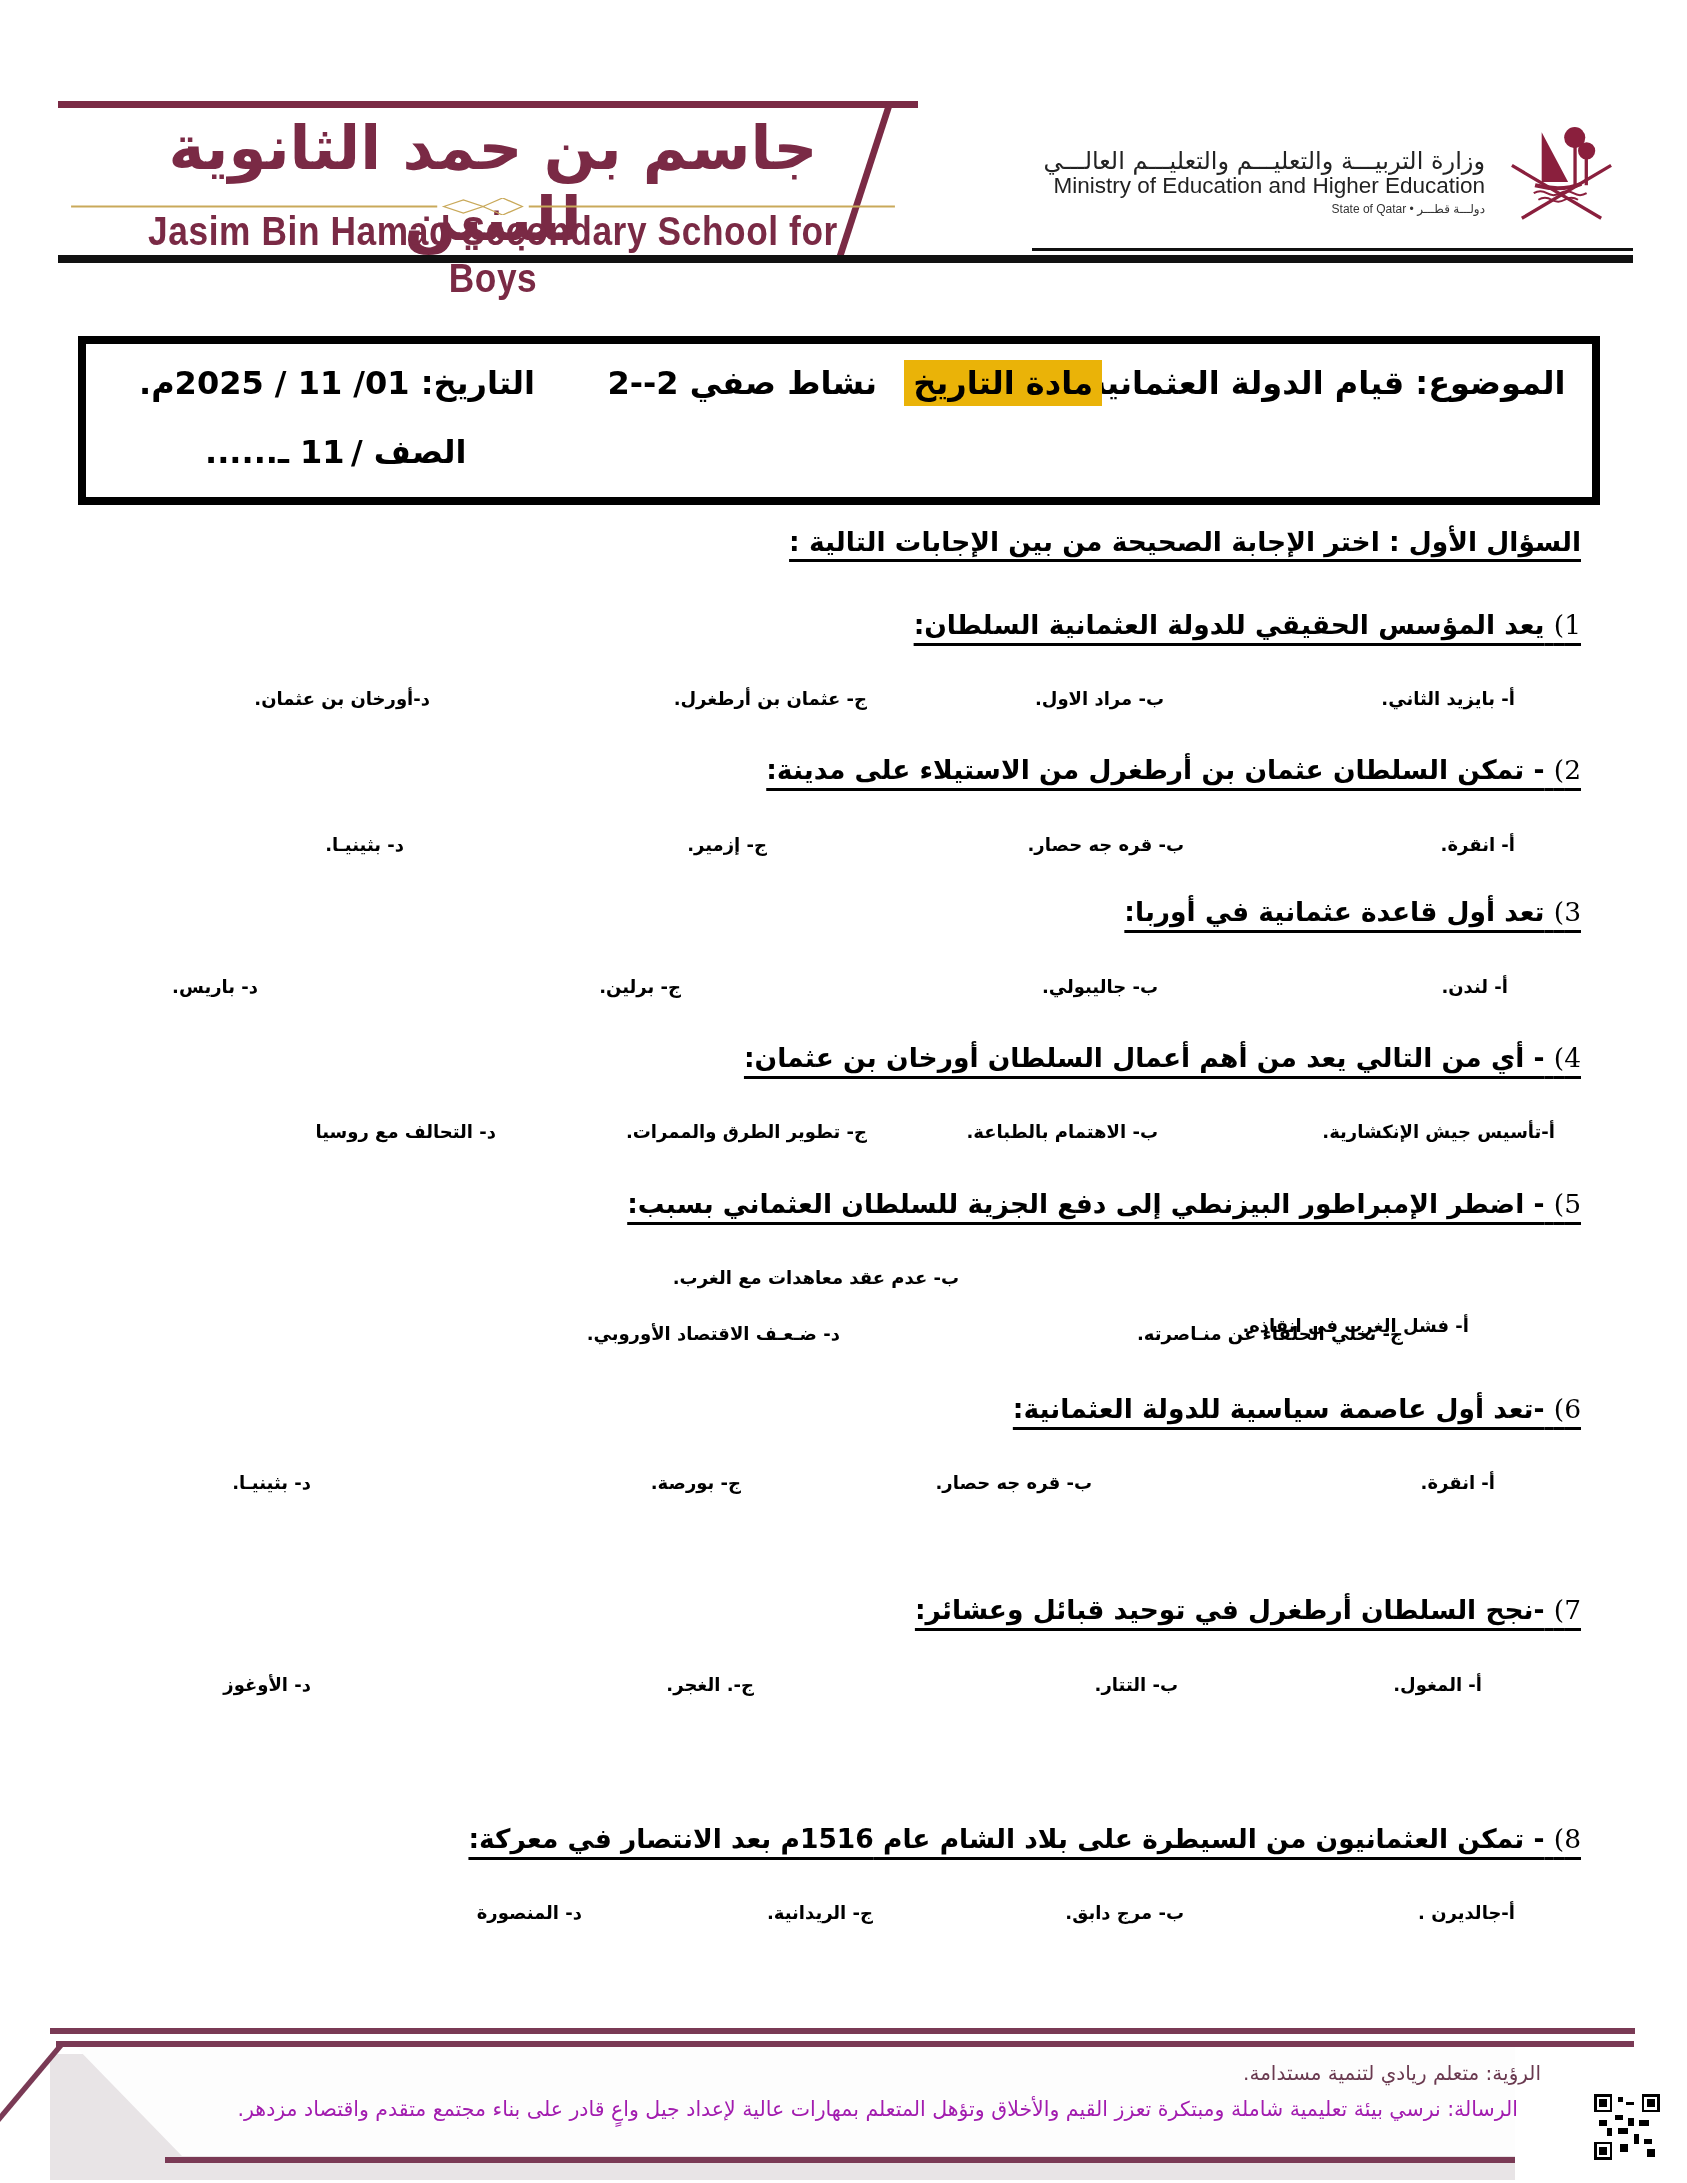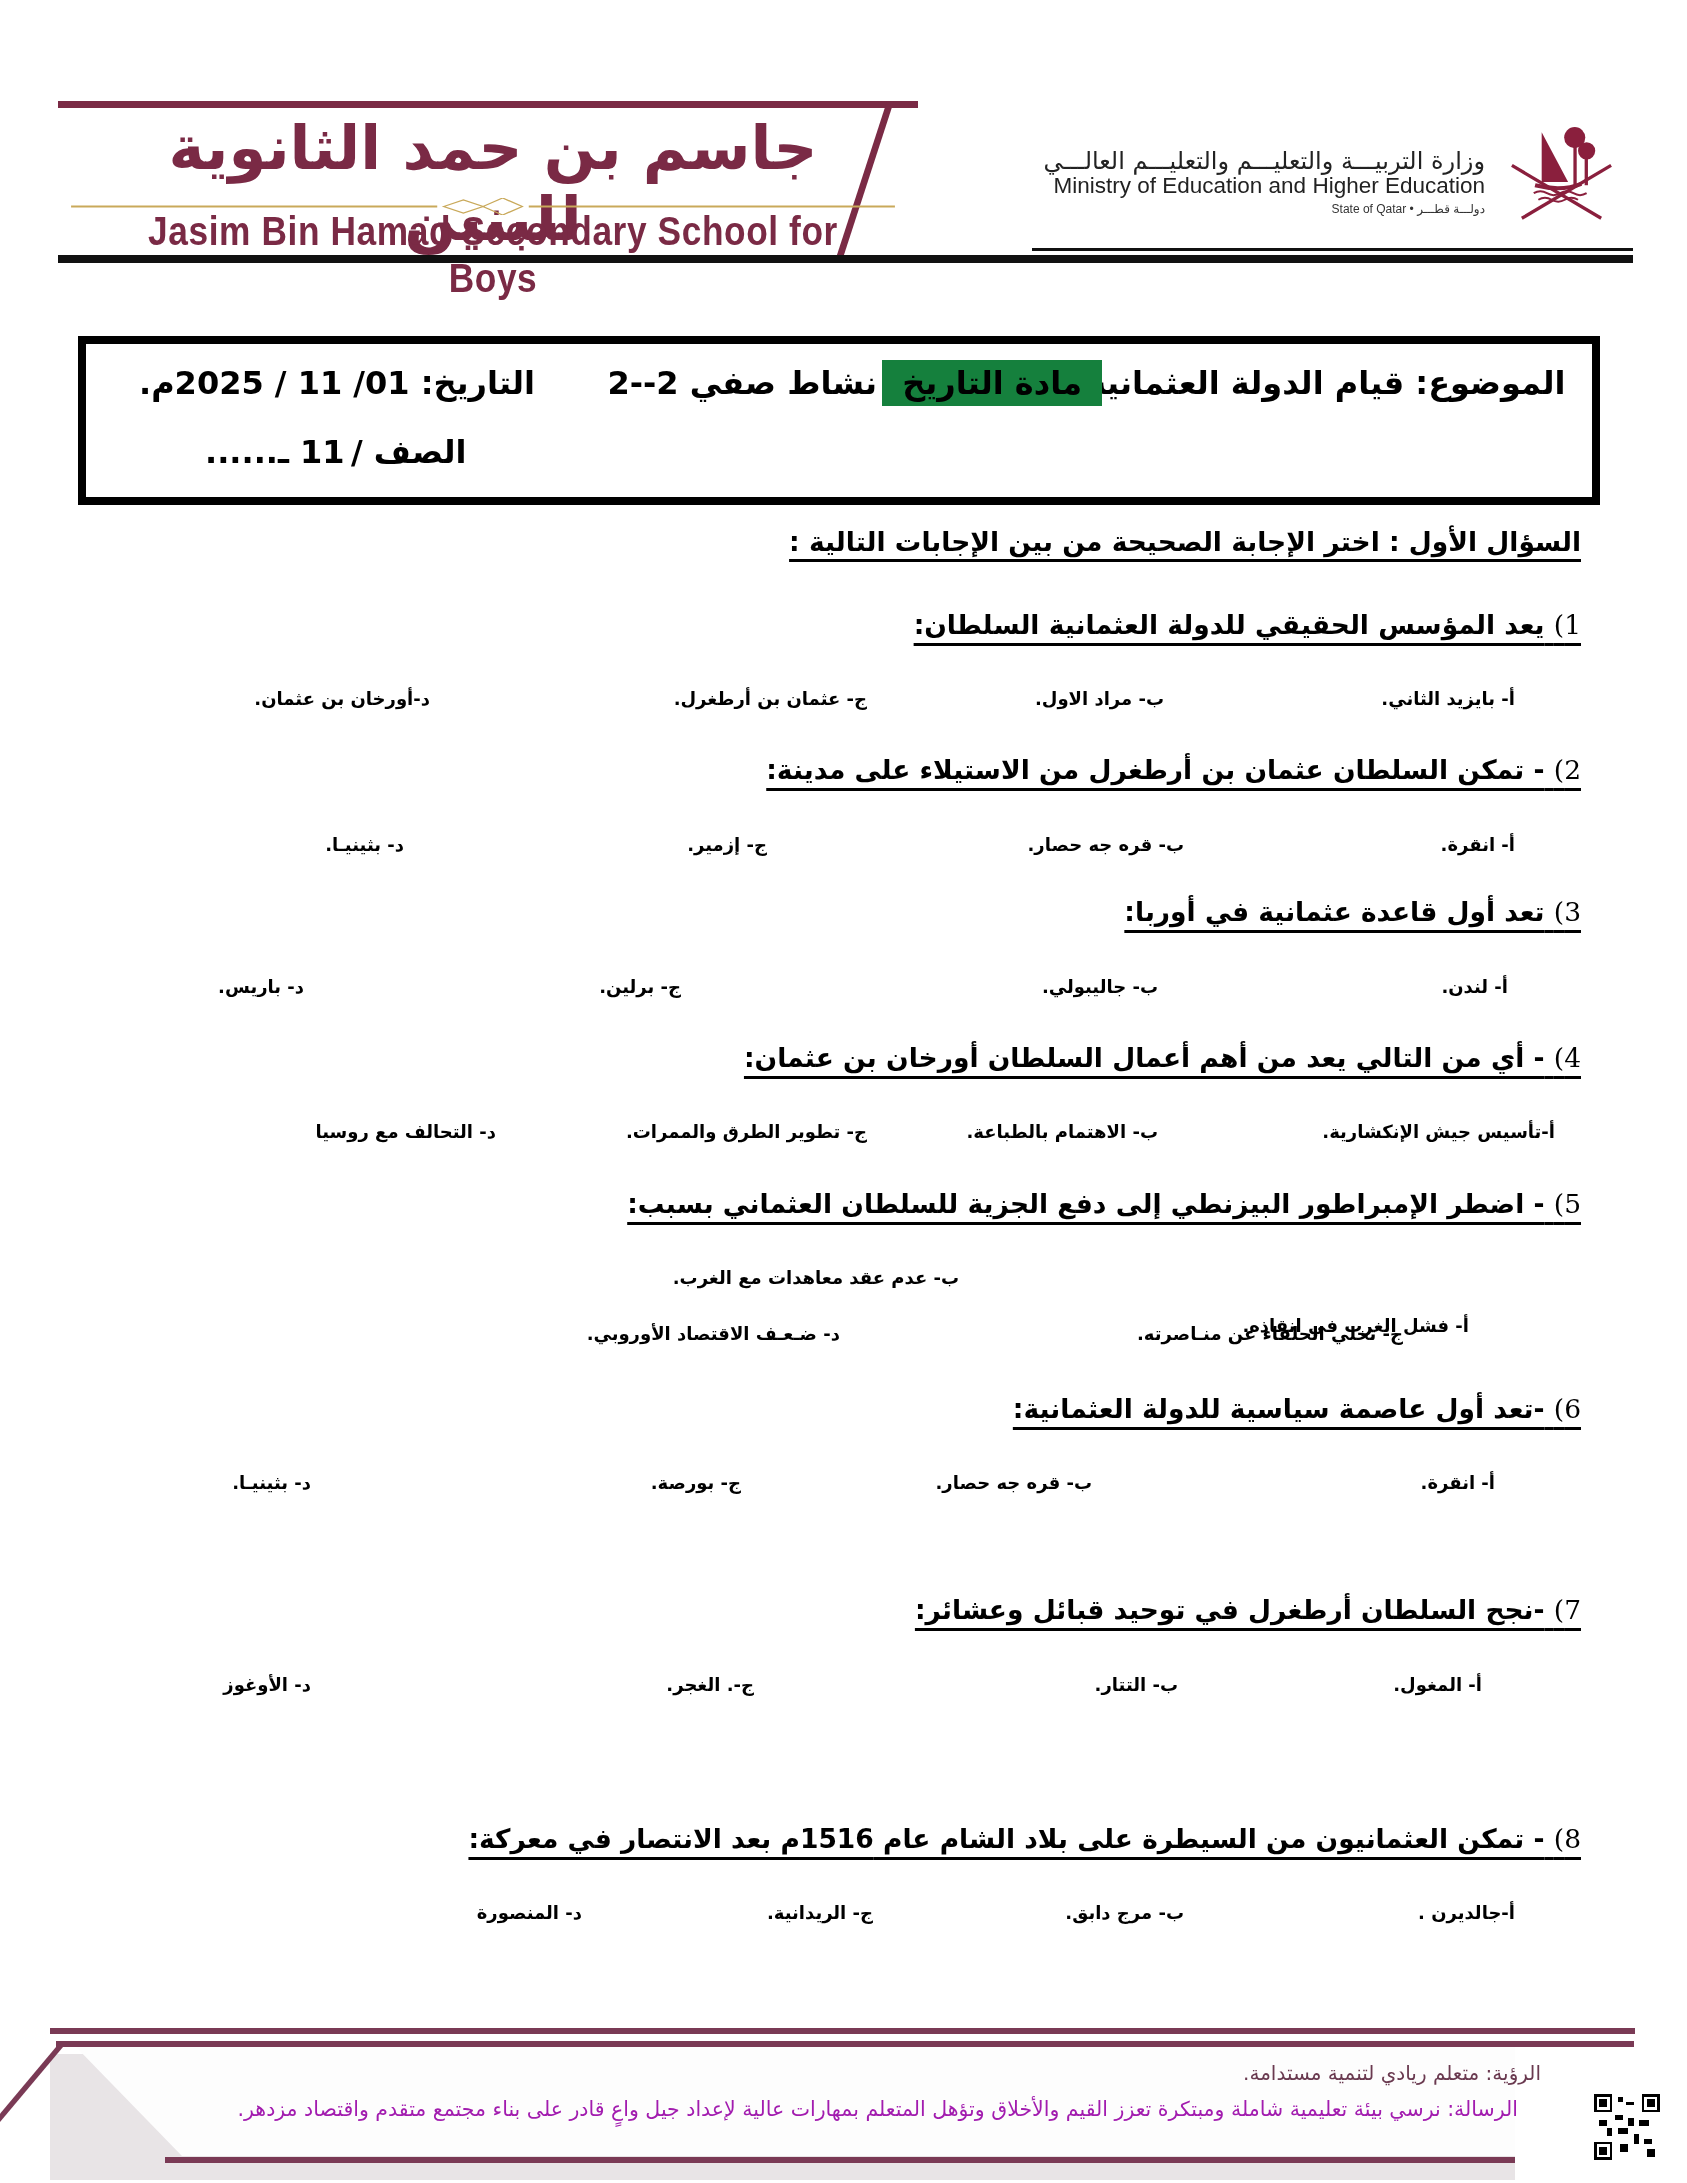--- a/index.html
+++ b/index.html
@@ -15,21 +15,21 @@
   .ornament { left: 66px; top: 198px; width: 834px; height: 17px; }
   .school-en { left: 73px; top: 208px; width: 840px; text-align: center; font-family: "Liberation Sans", sans-serif; font-size: 41px; font-weight: bold; color: #7a2a45; letter-spacing: 0.7px; transform: scaleX(0.86); transform-origin: center; }
   .ministry-ar { left: 992px; top: 147px; width: 493px; text-align: right; font-size: 24px; color: #222; direction: rtl; }
   .ministry-en { left: 992px; top: 173px; width: 493px; text-align: right; font-family: "Liberation Sans", sans-serif; font-size: 22.5px; color: #222; }
   .ministry-state { left: 992px; top: 202px; width: 493px; text-align: right; font-family: "Liberation Sans", sans-serif; font-size: 12px; color: #333; }
   .emblem { left: 1502px; top: 119px; width: 119px; height: 106px; }
 
   
   .info-box { left: 78px; top: 336px; width: 1522px; height: 169px; border: 8px solid #000; box-sizing: border-box; }
   .info-row { position: absolute; font-size: 32px; font-weight: bold; direction: rtl; white-space: nowrap; font-family: "DejaVu Sans", sans-serif; }
-  .highlight { background: #15803d; padding: 4px 20px; }
+  .highlight { background: #eab308; padding: 4px 9px; }
 
   
   .section-title { right: 106px; top: 526px; font-size: 26.5px; font-weight: bold; direction: rtl; text-decoration: underline; text-underline-offset: 8px; text-decoration-thickness: 2.6px; white-space: nowrap; }
   .q-title { position: absolute; right: 106px; font-size: 26.5px; font-weight: bold; direction: rtl; white-space: nowrap; text-decoration: underline; text-underline-offset: 9.3px; text-decoration-thickness: 2.6px; }
   .q-title .num { font-family: "DejaVu Serif", serif; font-weight: normal; }
   .opt { position: absolute; font-size: 18px; font-weight: bold; direction: rtl; white-space: nowrap; }
 
   
   .ft-line1 { left: 50px; top: 2028px; width: 1585px; height: 6px; background: #7a3a55; }
   .ft-line2 { left: 56px; top: 2041px; width: 1578px; height: 6px; background: #7a3a55; }
@@ -106,21 +106,21 @@
 <div class="opt" style="right:920px; top:834px;">ج- إزمير.</div>
 <div class="opt" style="right:1283px; top:834px;">د- بثينيـا.</div>
 
 <div class="q-title" style="top:896px;">
   <span class="num">3)</span>
   <span>تعد أول قاعدة عثمانية في أوربا:</span>
 </div>
 <div class="opt" style="right:179px; top:976px;">أ- لندن.</div>
 <div class="opt" style="right:529px; top:976px;">ب- جاليبولي.</div>
 <div class="opt" style="right:1006px; top:976px;">ج- برلين.</div>
-<div class="opt" style="right:1383px; top:976px;">د- باريس.</div>
+<div class="opt" style="right:1429px; top:976px;">د- باريس.</div>
 
 <div class="q-title" style="top:1042px;">
   <span class="num">4)</span>
   <span>- أي من التالي يعد من أهم أعمال السلطان أورخان بن عثمان:</span>
 </div>
 <div class="opt" style="right:132px; top:1121px;">أ-تأسيس جيش الإنكشارية.</div>
 <div class="opt" style="right:529px; top:1121px;">ب- الاهتمام بالطباعة.</div>
 <div class="opt" style="right:820px; top:1121px;">ج- تطوير الطرق والممرات.</div>
 <div class="opt" style="right:1191px; top:1121px;">د- التحالف مع روسيا</div>
 

